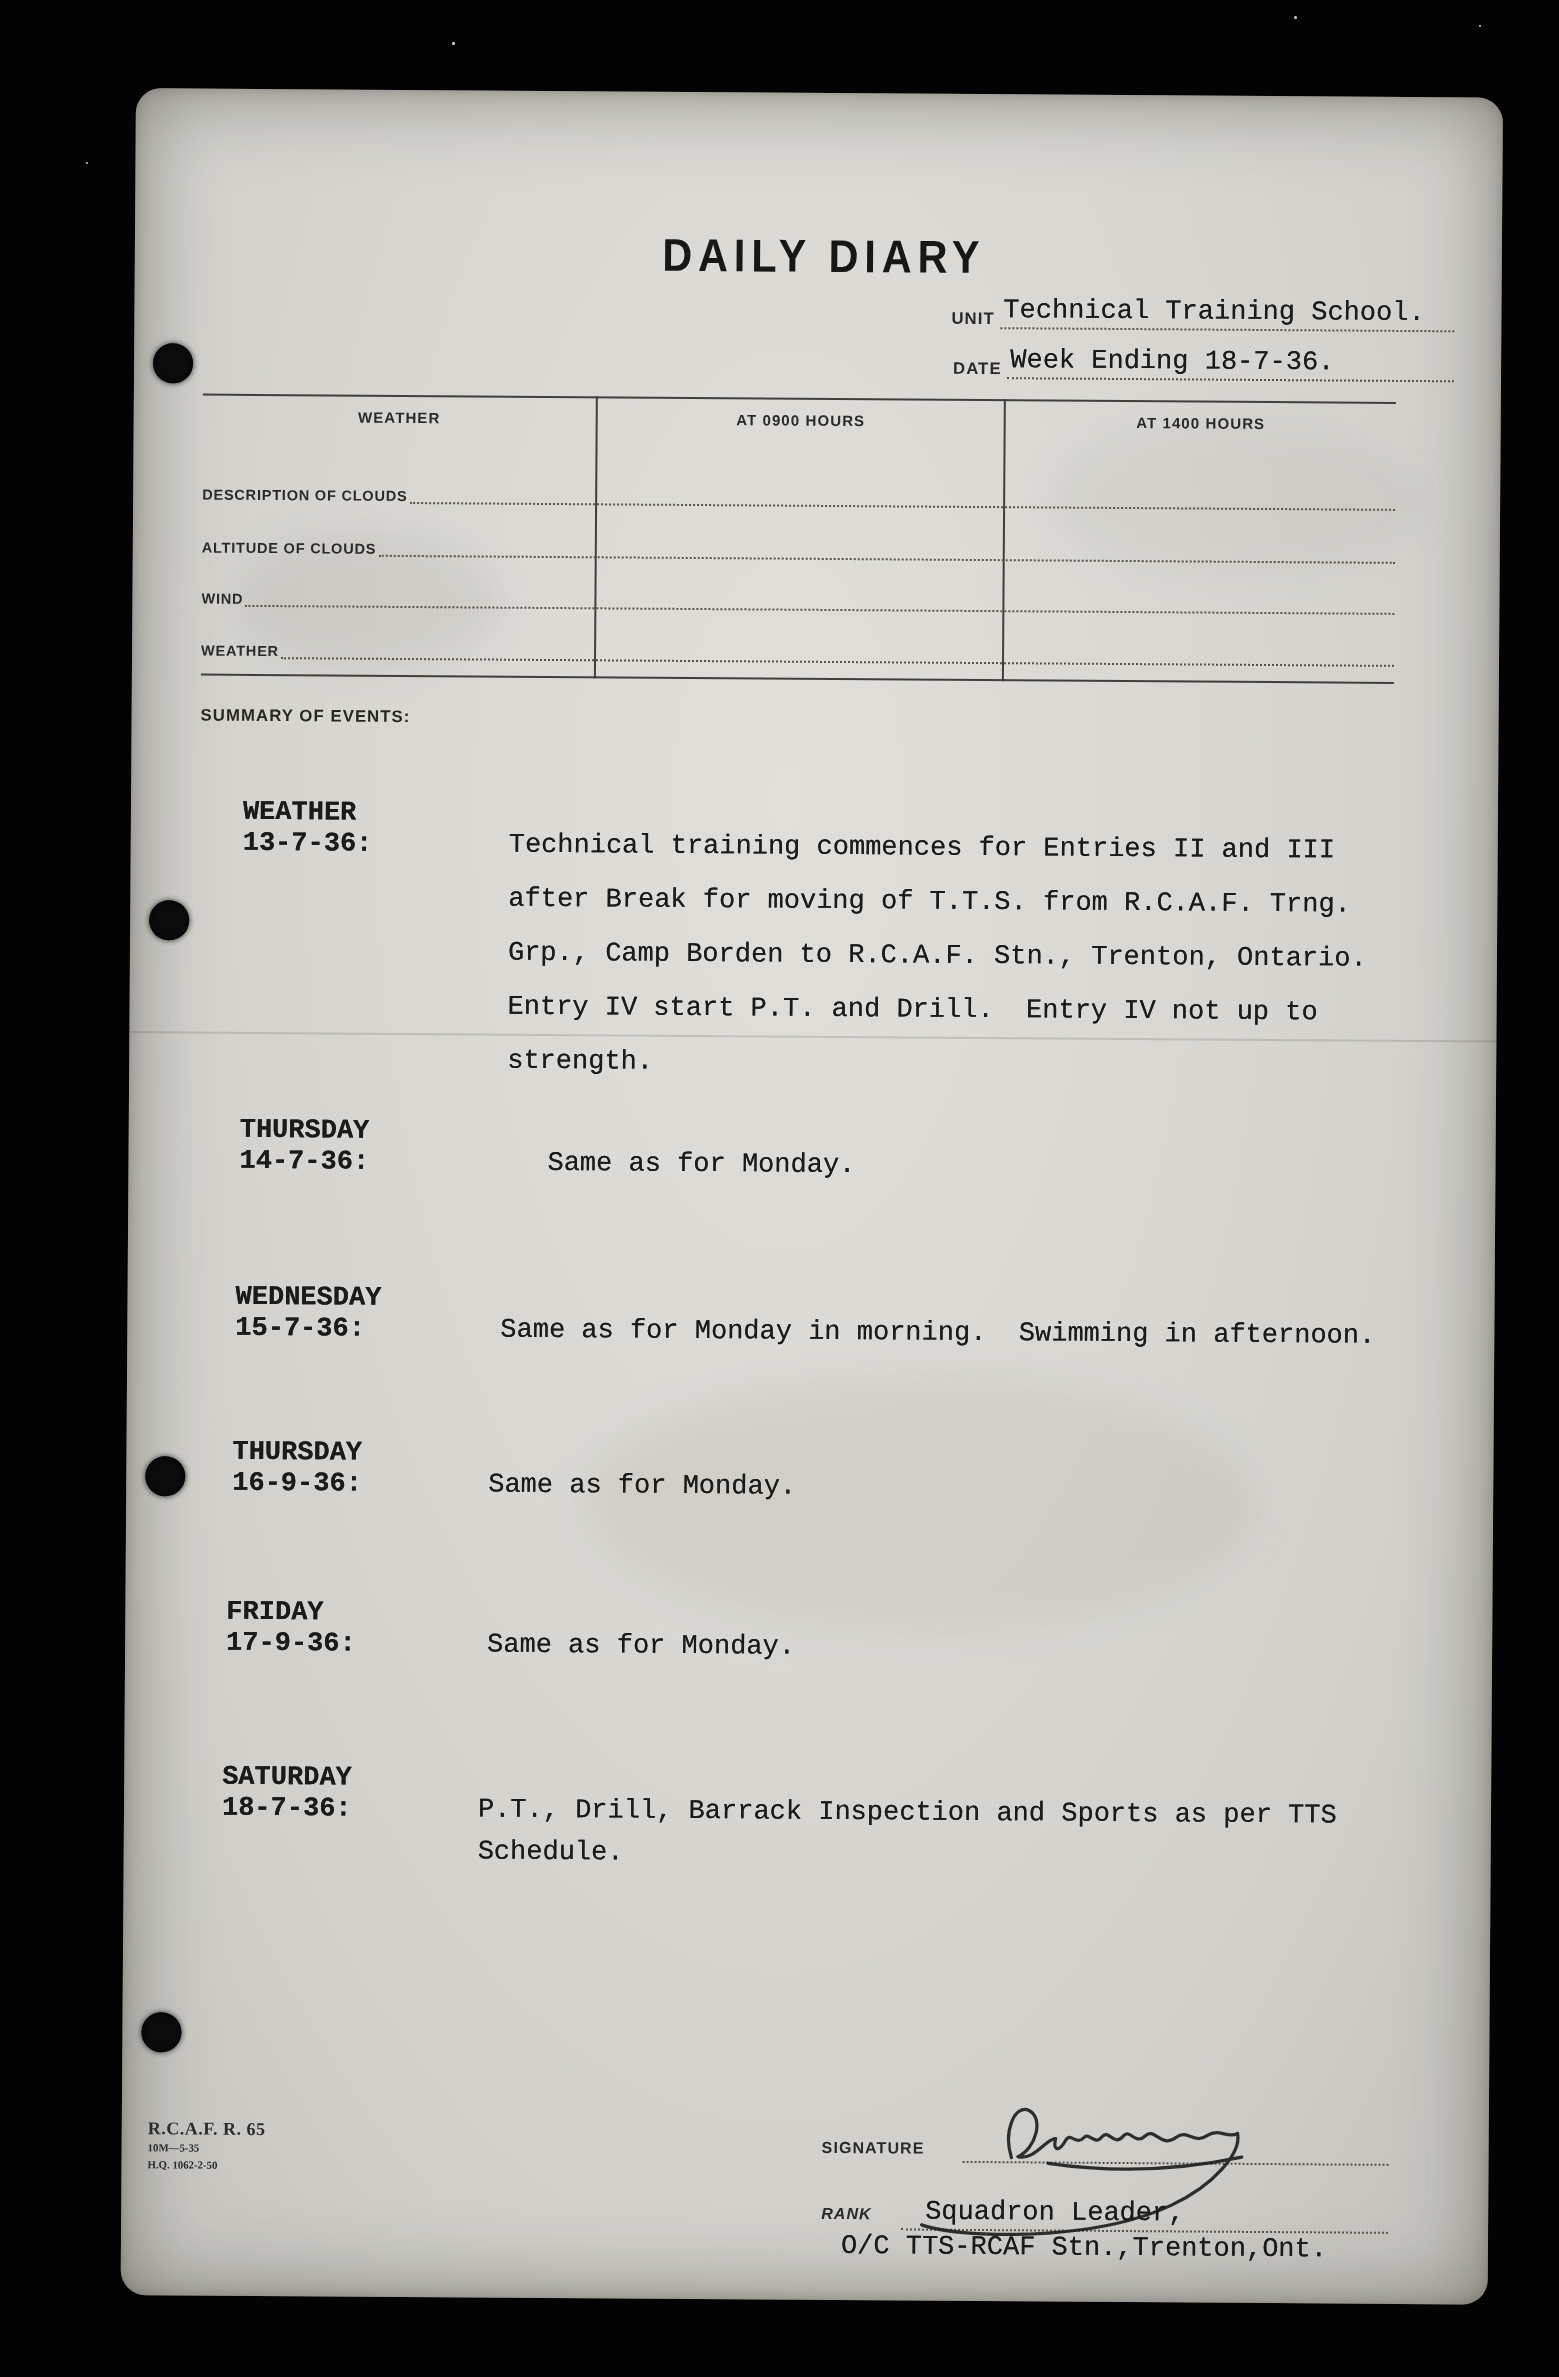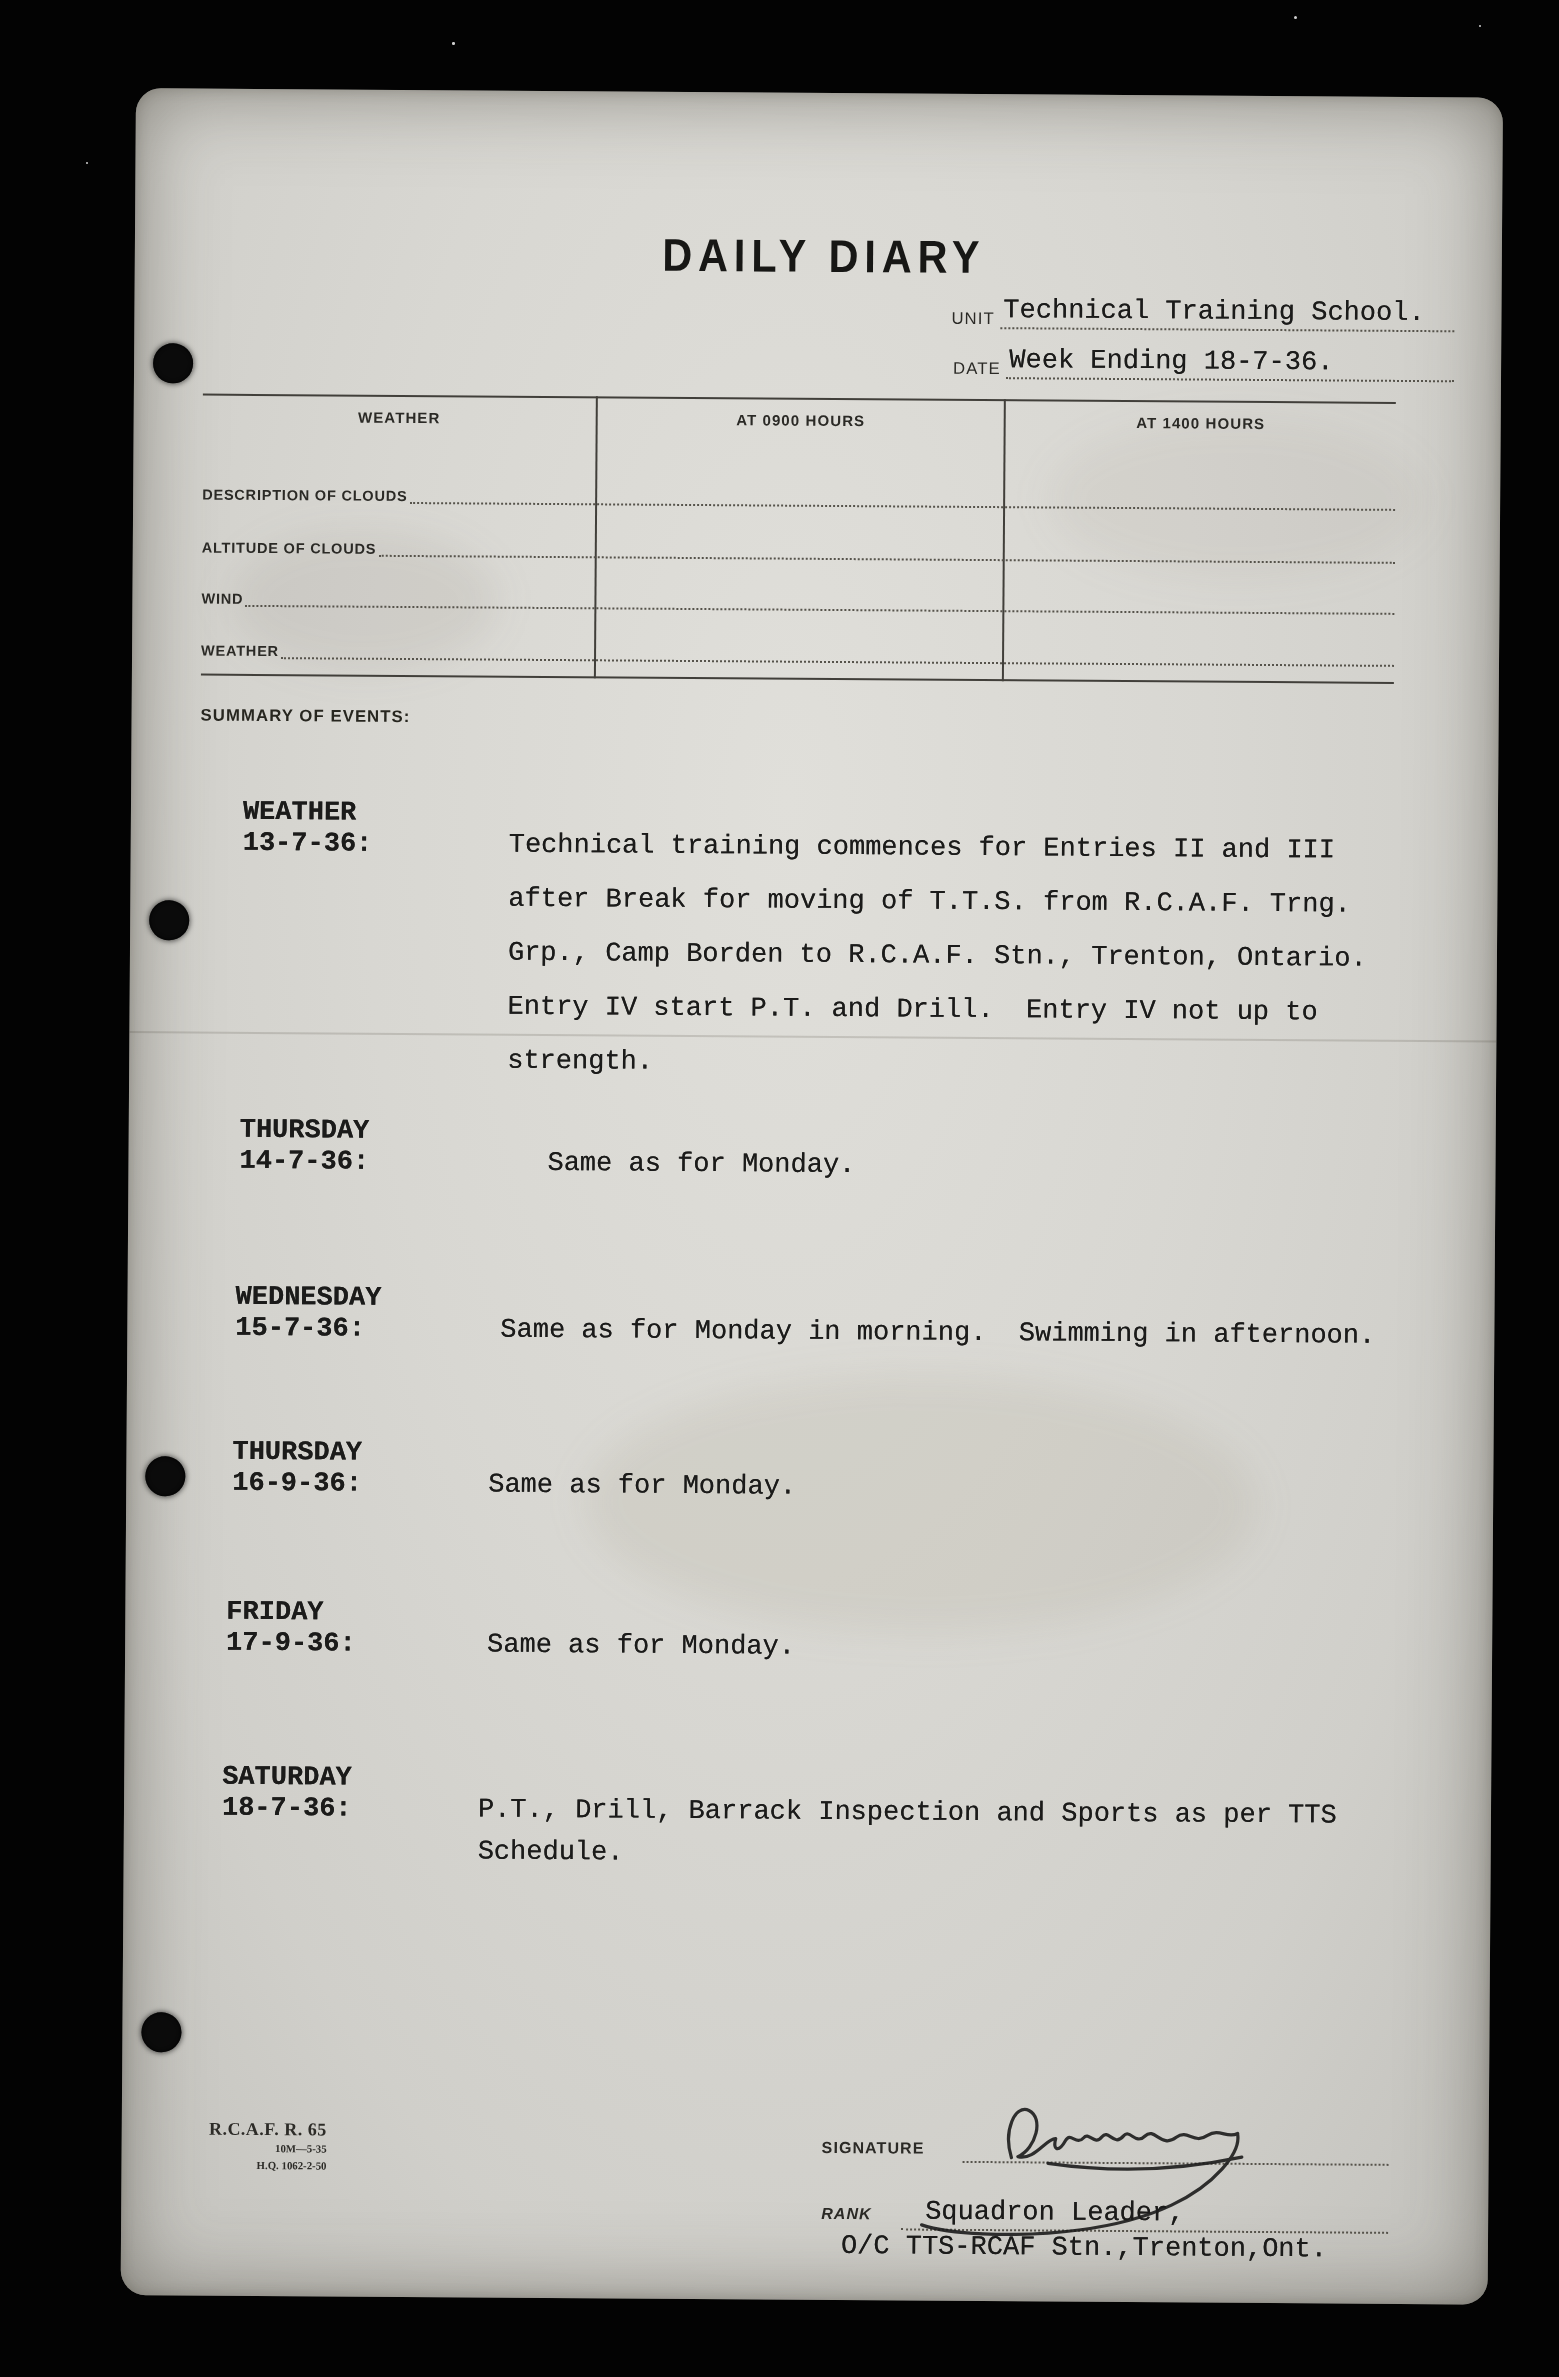--- a/index.html
+++ b/index.html
@@ -39,21 +39,21 @@
     font-weight:bold; font-size:46px; letter-spacing:6.5px; color:#171715;
     transform:scaleX(.9);
   }
   .typed {
     font-family:"Liberation Mono","DejaVu Sans Mono",monospace;
     color:#1b1b1a; text-shadow:0 0 0.5px rgba(27,27,26,.85);
   }
   .field { position:absolute; display:flex; align-items:flex-end; height:30px; }
   .unit-row { left:817px; top:205px; width:503px; }
   .date-row { left:819px; top:255px; width:501px; }
-  .flabel { font-weight:normal; font-size:16.7px; letter-spacing:1.1px; color:#2b2a26; padding-right:5.4px; white-space:nowrap; }
+  .flabel { font-weight:bold; font-size:16.7px; letter-spacing:1.1px; color:#2b2a26; padding-right:5.4px; white-space:nowrap; }
   .fleader { flex:1; position:relative; height:29px; border-bottom:2.2px dotted #56534b; }
   .fvalue { position:absolute; left:3.2px; bottom:2.2px; font-size:27px; white-space:nowrap; }
 
   
   .wtable { position:absolute; left:69px; top:305px; width:1193px; height:282px; }
   .hrule { position:absolute; left:0; width:100%; height:1.6px; background:#413f3a; }
   .hrule.top{top:0} .hrule.bottom{bottom:0}
   .vrule { position:absolute; top:0; height:100%; width:1.6px; background:#413f3a; }
   .v1{left:393px} .v2{left:801px}
   .th { position:absolute; top:14px; font-weight:bold; font-size:15px; letter-spacing:1.1px; color:#2b2a26; text-align:center; }
@@ -66,21 +66,21 @@
   .summary-heading { position:absolute; left:69px; top:617px; font-weight:bold; font-size:16.7px; letter-spacing:1.1px; color:#27261f; }
 
   
   .entries { position:absolute; inset:0; }
   .entry { position:absolute; left:0; width:100%; height:0; }
   .eday { position:absolute; top:0; font-weight:bold; font-size:27px; line-height:31px; white-space:pre; }
   .ebody { position:absolute; top:31px; }
   .bl { font-size:27px; line-height:31px; height:var(--lh,42px); white-space:pre; }
 
   
-  .formnum { position:absolute; left:38px; top:2030px; width:167px; text-align:right; color:#2d2c28; font-family:"Liberation Serif",serif; }
+  .formnum { position:absolute; left:26px; top:2030px; width:167px; text-align:left; color:#2d2c28; font-family:"Liberation Serif",serif; }
   .fn1 { font-weight:bold; font-size:18px; letter-spacing:0.5px; }
   .fn23 { font-weight:bold; font-size:10.8px; line-height:1.6; }
   .slabel { position:absolute; font-weight:bold; font-size:16px; letter-spacing:1.1px; color:#2b2a26; }
   .sig-label { left:700px; top:2046px; }
   .rank-label { left:700px; top:2112px;font-style:italic; }
   .sigline { position:absolute; left:841px; top:2039px; width:426px; height:30px; border-bottom:2.2px dotted #56534b; }
   .rankline { position:absolute; left:780px; top:2107px; width:487px; height:30px; border-bottom:2.2px dotted #56534b; }
   .rankvalue { position:absolute; left:24px; bottom:2.2px; font-size:27px; white-space:nowrap; }
   .orgline { position:absolute; left:720px; top:2138px; font-size:27px; line-height:31px; white-space:pre; }
   .sigsvg { position:absolute; left:695px; top:1987px; width:619px; height:183px; }

